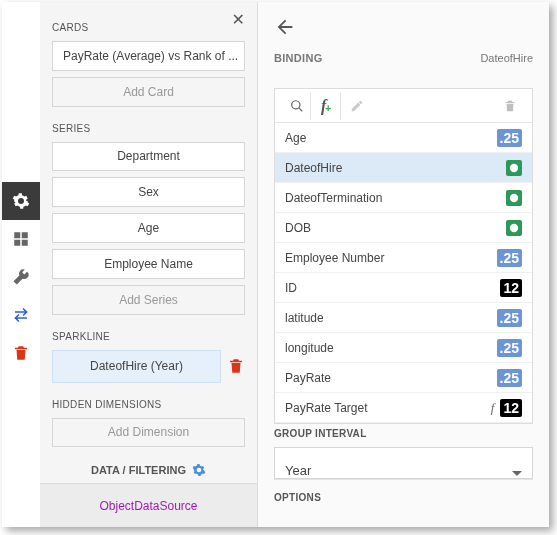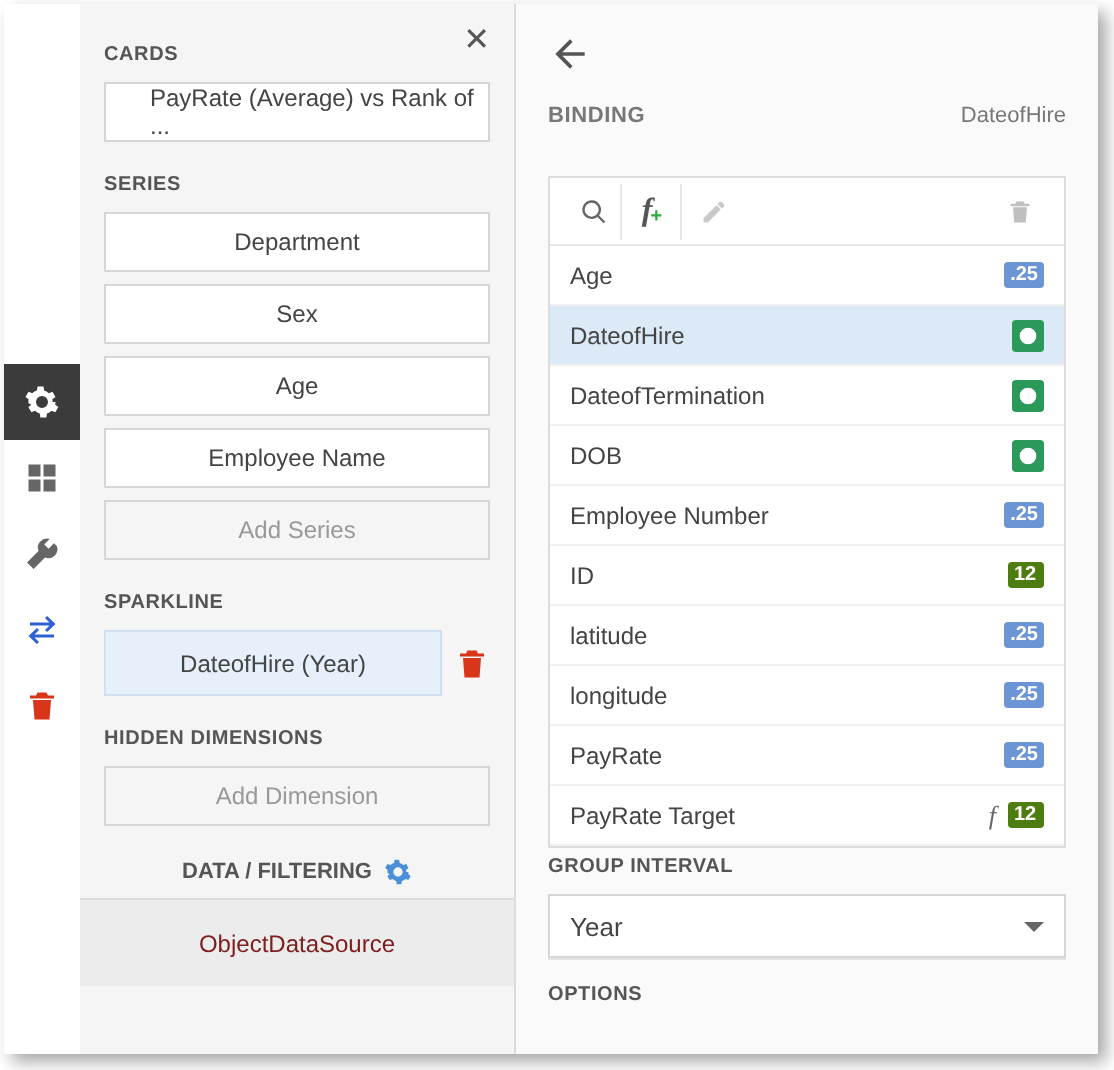--- a/index.html
+++ b/index.html
@@ -10,57 +10,57 @@
 .rail { width: 38px; background: #fff; display:flex; flex-direction:column; padding-top: 180px; }
 .rail-item { height: 38px; display:flex; align-items:center; justify-content:center; color:#666; }
 .rail-item.active { background:#3b3b3b; color:#fff; position:relative; }
 .rail-item.active::after { content:""; position:absolute; right:-9px; top:50%; transform:translateY(-50%); border:9px solid transparent; border-left-color:#3b3b3b; }
 .rail-item svg { width:18px; height:18px; }
 .rail-item.del { color:#d9351b; }
 .rail-item.swap { color:#2e5fd4; }
 
 
 .panel-left { width: 218px; background:#f5f5f5; border-right:1px solid #dcdcdc; overflow:hidden; position:relative; padding: 10px 12px 0 12px; display:flex; flex-direction:column; }
-.sec-head { font-size:10px; font-weight:700; color:#555; letter-spacing:.3px; margin: 10px 0 8px 0; }
+.sec-head { font-size:10px; font-weight:400; color:#555; letter-spacing:.3px; margin: 10px 0 8px 0; }
 .close-x { position:absolute; top:8px; right:12px; color:#555; cursor:pointer; font-size:16px; }
 .btn { background:#fff; border:1px solid #d6d6d6; height:30px; display:flex; align-items:center; justify-content:center; font-size:12px; color:#444; margin-bottom:6px; cursor:pointer; }
 .btn.muted { color:#999; background:#f5f5f5; }
-.btn.left { justify-content:flex-start; padding-left:22px; }
+.btn.left { justify-content:flex-start; padding-left:10px; }
 .spark-row { display:flex; gap:6px; align-items:center; margin-bottom:6px; }
 .spark-btn { flex:1; background:#e6f0fb; border:1px solid #cfe0f3; height:33px; display:flex; align-items:center; justify-content:center; font-size:12px; color:#444; }
 .trash-mini { width:18px; height:18px; color:#d9351b; cursor:pointer; }
 .data-filter { text-align:right; font-size:11px; font-weight:600; color:#555; margin:10px 0 6px; display:flex; align-items:center; justify-content:center; gap:6px; }
 .gear-mini { color:#4a90d9; width:14px; height:14px; }
-.datasource { margin: 0 -12px; border-top:1px solid #dcdcdc; height:44px; display:flex; align-items:center; justify-content:center; background:#ececec; font-size:12px; color:#7f1d1d; }
+.datasource { margin: 0 -12px; border-top:1px solid #dcdcdc; height:44px; display:flex; align-items:center; justify-content:center; background:#ececec; font-size:12px; color:#a21caf; }
 
 
 .panel-right { flex:1; background:#fafafa; padding: 14px 16px 0 16px; overflow:hidden; display:flex; flex-direction:column; }
 .back-arrow { color:#555; width:22px; height:22px; margin-bottom:14px; cursor:pointer; }
 .bind-head { display:flex; justify-content:space-between; align-items:center; font-size:11px; color:#777; margin-bottom:24px; }
 .bind-head .lbl { font-weight:700; letter-spacing:.3px; }
 .list-box { background:#fff; border:1px solid #dcdcdc; }
 .toolbar { height:34px; display:flex; align-items:center; border-bottom:1px solid #e6e6e6; padding:0 8px; gap:2px; }
 .tool { width:28px; height:28px; display:flex; align-items:center; justify-content:center; color:#666; }
 .tool.sep { border-right:1px solid #e6e6e6; }
 .tool.fx { font-weight:700; font-style:italic; font-family: Georgia, serif; color:#555; position:relative; }
 .tool.fx .plus { color:#2faa3f; font-size:10px; font-style:normal; font-weight:700; position:relative; top:3px; left:-1px; }
 .tool.edit { color:#c9c9c9; }
 .tool.trash { margin-left:auto; color:#bfbfbf; }
 .field-row { height:30px; display:flex; align-items:center; justify-content:space-between; padding:0 10px; font-size:12px; color:#444; border-bottom:1px solid #f0f0f0; cursor:pointer; }
 .field-row.sel { background:#dce9f7; }
 .field-row .right { display:flex; align-items:center; gap:6px; }
-.badge { font-size:10px; font-weight:700; padding:1px 3px; border-radius:2px; color:#fff; min-width:18px; }
+.badge { font-size:14px; font-weight:700; padding:1px 3px; border-radius:2px; color:#fff; min-width:18px; }
 .b-num { background:#6b95d4; }
 .b-clock { background:#2a9959; width:16px; height:16px; border-radius:2px; display:flex; align-items:center; justify-content:center; }
-.b-cal { background:#4d7c0f; }
+.b-cal { background:#000000; }
 .fx-mark { font-family: Georgia, serif; font-style:italic; color:#666; font-size:13px; }
 
 .group-int { margin-top:4px; }
 .group-int .lbl { font-size:10px; font-weight:700; color:#555; letter-spacing:.3px; margin-bottom:8px; }
-.select { background:#fff; border:1px solid #d6d6d6; height:32px; display:flex; align-items:center; justify-content:space-between; padding:0 10px; font-size:13px; color:#444; cursor:pointer; }
+.select { background:#fff; border:1px solid #d6d6d6; height:32px; display:flex; align-items:flex-end; justify-content:space-between; padding:0 10px; font-size:13px; color:#444; cursor:pointer; }
 .caret { border:5px solid transparent; border-top-color:#666; transform:translateY(3px); }
 
 .options-head { margin-top:0; font-size:10px; font-weight:700; color:#555; letter-spacing:.3px; border-top:1px solid #e4e4e4; padding-top:12px; }
 
 svg { display:block; }
 </style>
 </head>
 <body>
 
 <div class="shadow-wrap">
@@ -91,20 +91,21 @@
           <path fill="currentColor" d="M9 3h6l1 2h4v2H4V5h4zM6 8h12l-1 13H7z"></path>
         </svg>
     </div>
   </div>
 
   <div class="panel-left">
     <span class="close-x">✕</span>
 
     <div class="sec-head">CARDS</div>
     <div class="btn left">PayRate (Average) vs Rank of ...</div>
+    <div class="btn muted">Add Card</div>
 
     <div class="sec-head">SERIES</div>
     <div class="btn">Department</div>
     <div class="btn">Sex</div>
     <div class="btn">Age</div>
     <div class="btn">Employee Name</div>
     <div class="btn muted">Add Series</div>
 
     <div class="sec-head">SPARKLINE</div>
     <div class="spark-row">

